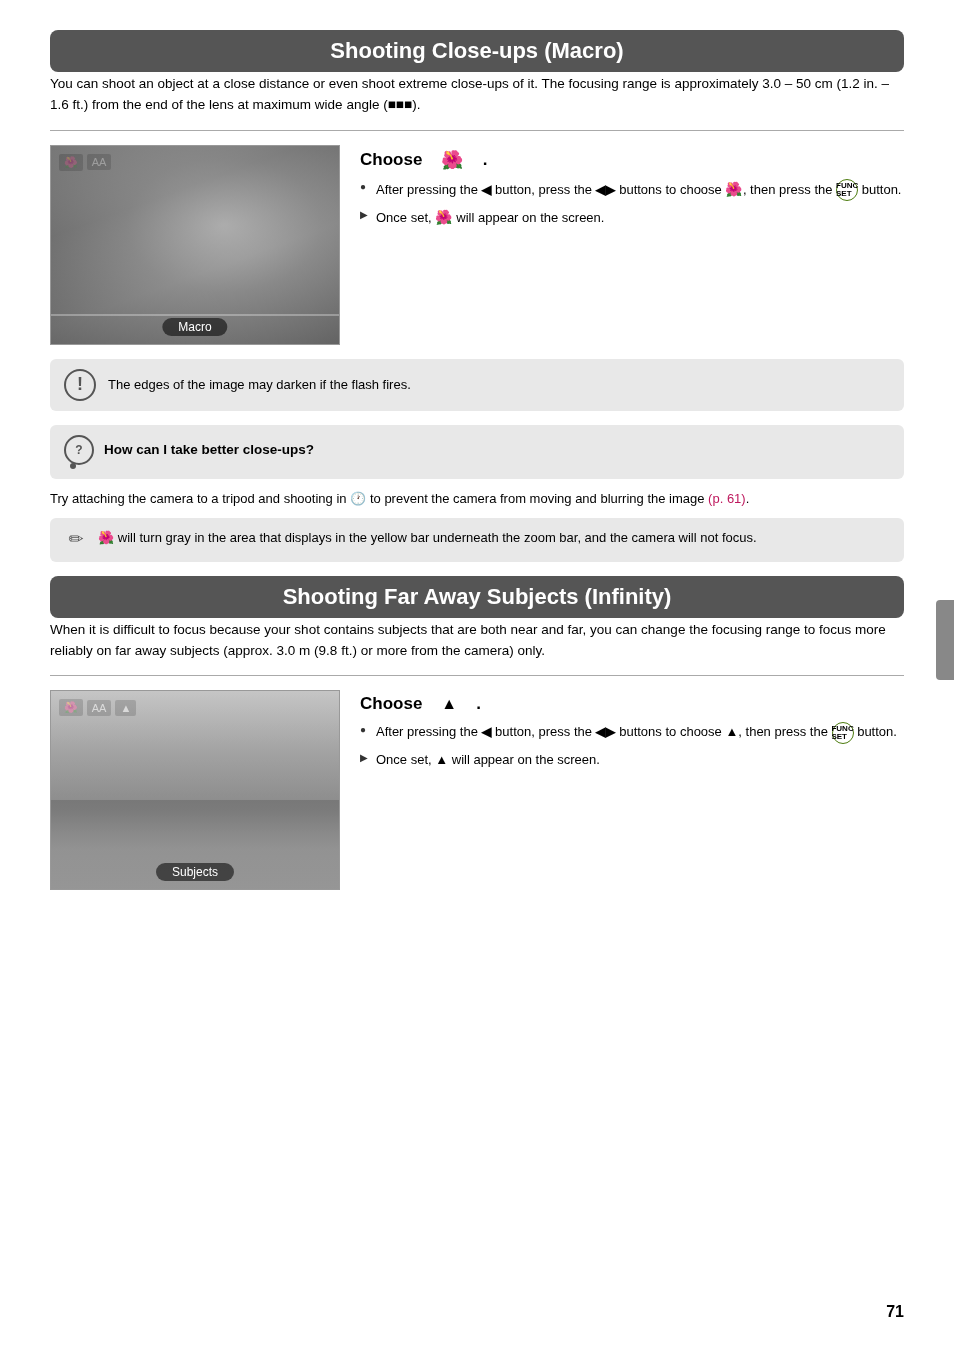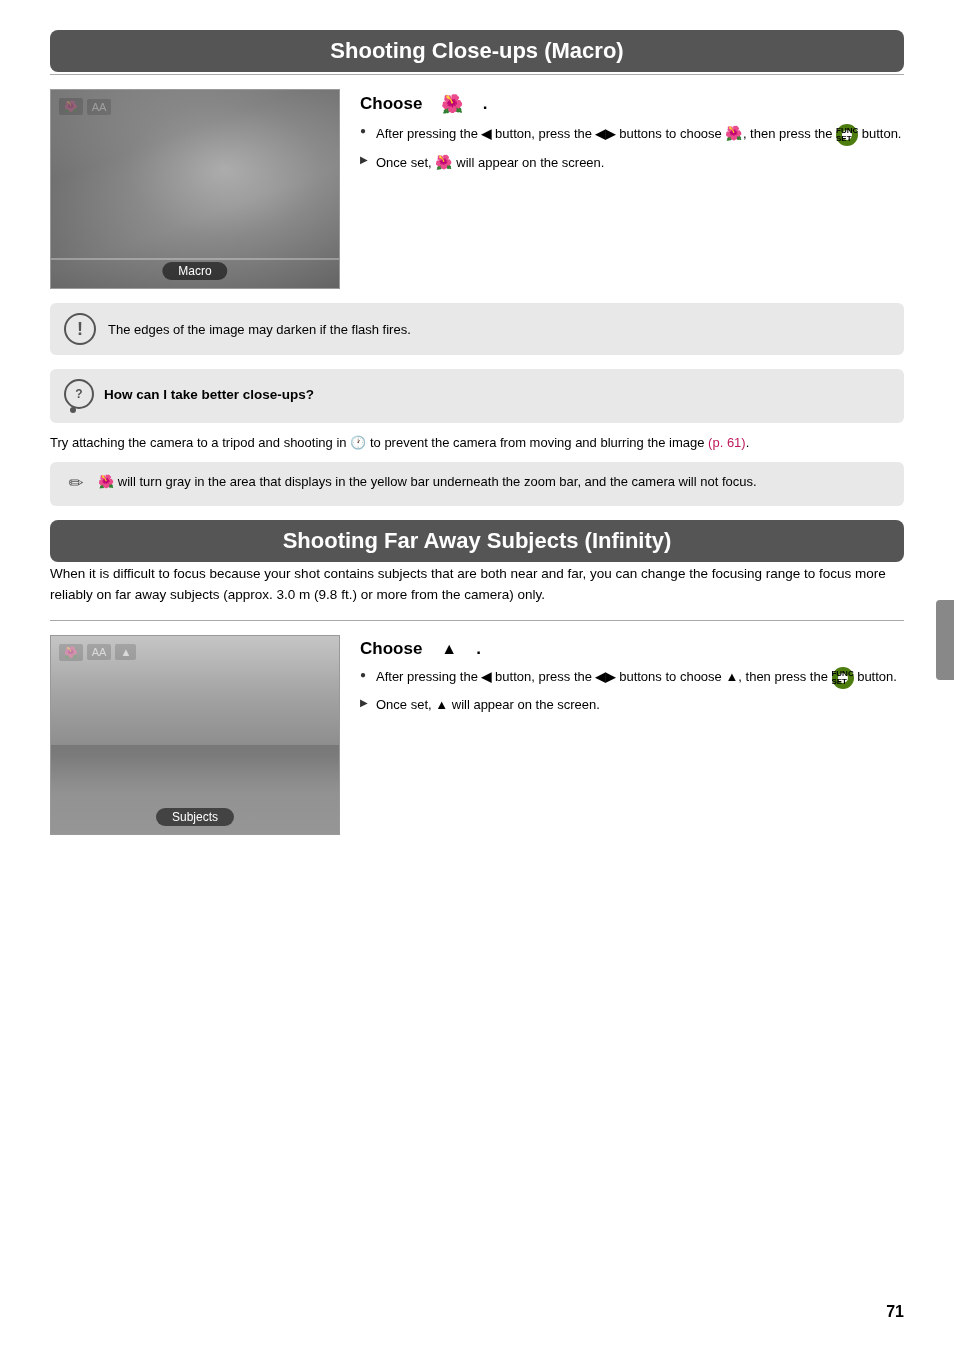--- a/index.html
+++ b/index.html
@@ -230,21 +230,21 @@
       top: 600px;
       width: 18px;
       height: 80px;
       background: #888;
       border-radius: 4px 0 0 4px;
     }
     .sym-func {
       display: inline-flex;
       align-items: center;
       justify-content: center;
-      border: 6px solid #4d7c0f;
+      border: 1px solid #4d7c0f;
       border-radius: 50%;
       width: 22px;
       height: 22px;
       font-size: 9px;
       font-weight: bold;
       vertical-align: middle;
       line-height: 1;
     }
     .link-blue { color: #be185d; }
     p.body-text {
@@ -254,20 +254,23 @@
     }
   </style>
 </head>
 <body>
 
 <div class="page">
 
   <div>
     <div class="section-title">Shooting Close-ups (Macro)</div>
 
+    <p class="intro-text">
+      You can shoot an object at a close distance or even shoot extreme close-ups of it. The focusing range is approximately 3.0 – 50 cm (1.2 in. – 1.6 ft.) from the end of the lens at maximum wide angle (<span style="font-weight:bold;">■■■</span>).
+    </p>
 
     <hr class="divider">
 
     <div class="instruction-row">
 
       <div class="instruction-image macro-img-bg">
         <div class="img-icons-row">
           <span class="img-icon">🌺</span>
           <span class="img-icon">AA</span>
         </div>

